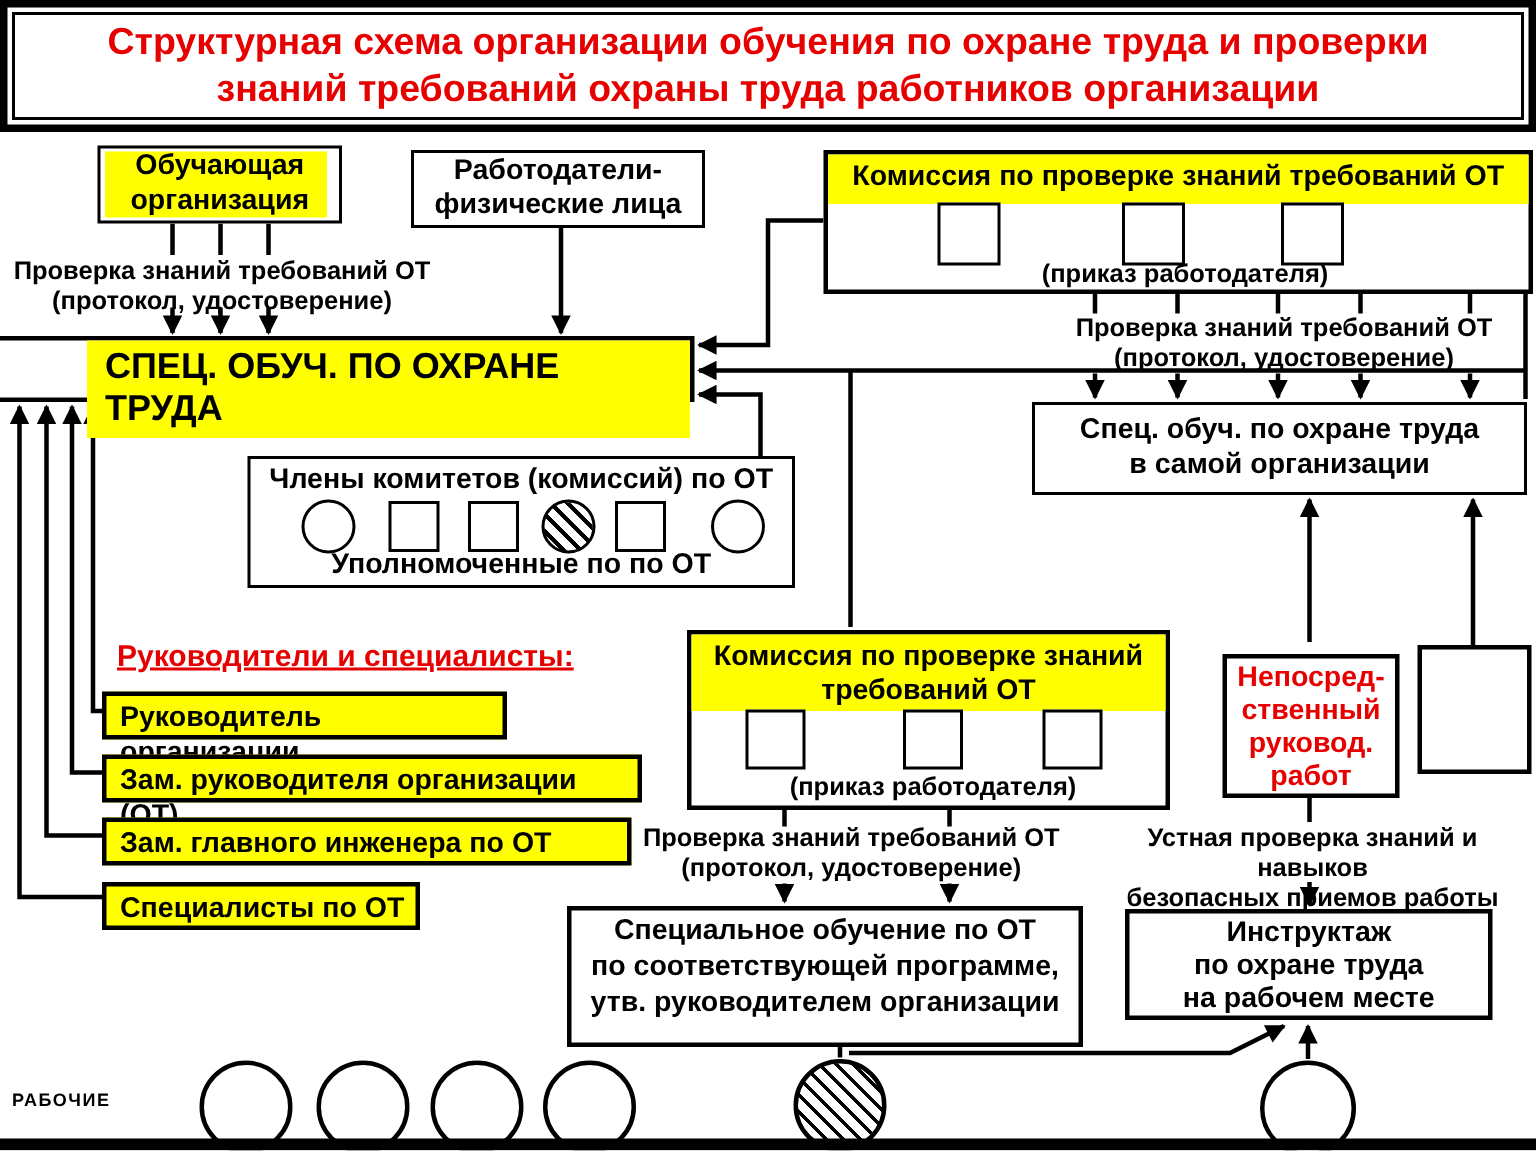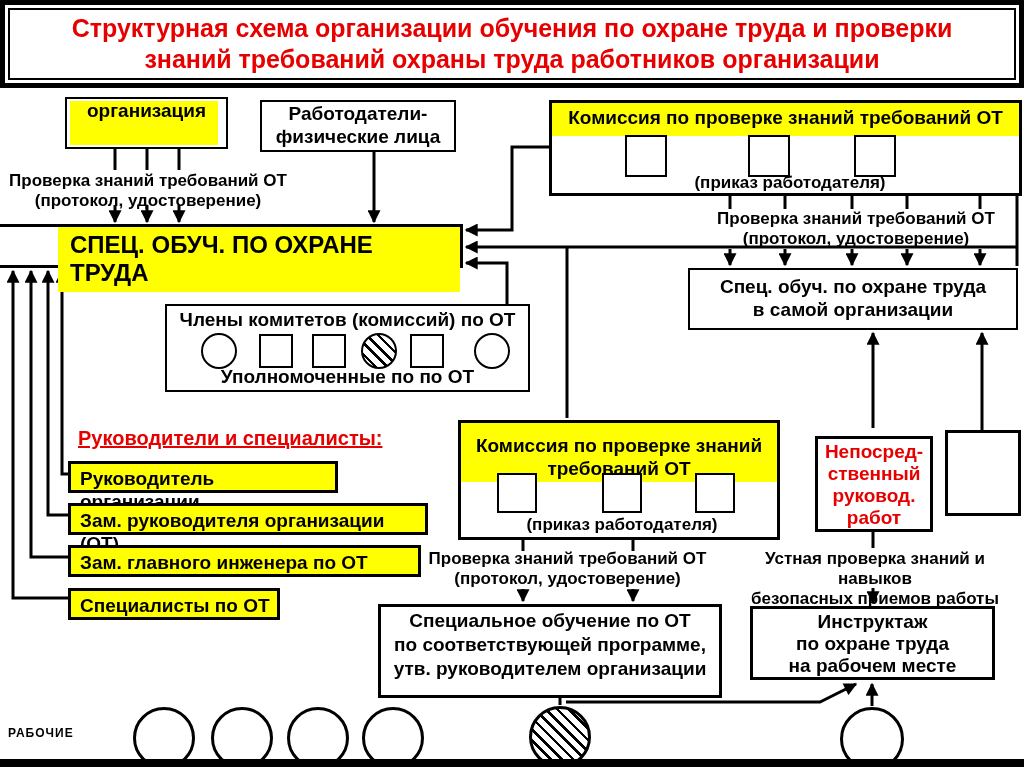--- a/index.html
+++ b/index.html
@@ -104,24 +104,25 @@
       <line x1="560" y1="705" x2="560" y2="686" marker-end="url(#ah)"></line>
 
       <path d="M566,702 L820,702 L856,684" marker-end="url(#ah)"></path>
 
       <line x1="872" y1="706" x2="872" y2="684" marker-end="url(#ah)"></line>
     </g>
   </svg>
 
   <div class="box t19" style="left:65px;top:97px;width:163px;height:52px;border-width:2px;">
     <div class="yellow" style="position:absolute;left:3px;top:2px;right:8px;bottom:2px;"></div>
+    <div style="position:relative;">Обучающая</div>
     <div style="position:relative;">организация</div>
   </div>
 
-  <div class="box t19" style="left:260px;top:100px;width:196px;height:52px;border-width:2px;">
+  <div class="box t19" style="left:274px;top:100px;width:196px;height:52px;border-width:2px;">
     <div>Работодатели-</div>
     <div>физические лица</div>
   </div>
 
   <div class="box" style="left:549px;top:100px;width:473px;height:96px;">
     <div class="yellow t19" style="height:30px;padding-top:3px;">Комиссия по проверке знаний требований ОТ</div>
     <div class="sq" style="left:73px;top:32px;width:42px;height:42px;"></div>
     <div class="sq" style="left:196px;top:32px;width:42px;height:42px;"></div>
     <div class="sq" style="left:302px;top:32px;width:42px;height:42px;"></div>
     <div class="note" style="left:118px;top:70px;width:240px;">(приказ работодателя)</div>
@@ -158,21 +159,21 @@
   </div>
 
   <div class="redtext" style="position:absolute;left:78px;top:427px;font-size:20px;text-decoration:underline;">Руководители и специалисты:</div>
 
   <div class="box yellow t19" style="left:68px;top:461px;width:270px;height:32px;text-align:left;padding:3px 0 0 9px;">Руководитель организации</div>
   <div class="box yellow t19" style="left:68px;top:503px;width:360px;height:32px;text-align:left;padding:3px 0 0 9px;">Зам. руководителя организации (ОТ)</div>
   <div class="box yellow t19" style="left:68px;top:545px;width:353px;height:32px;text-align:left;padding:3px 0 0 9px;">Зам. главного инженера по ОТ</div>
   <div class="box yellow t19" style="left:68px;top:588px;width:212px;height:32px;text-align:left;padding:3px 0 0 9px;">Специалисты по ОТ</div>
 
   <div class="box" style="left:458px;top:420px;width:322px;height:120px;">
-    <div class="yellow t19" style="height:48px;padding-top:11px;">
+    <div class="yellow t19" style="height:48px;padding-top:3px;">
       <div>Комиссия по проверке знаний</div>
       <div>требований ОТ</div>
     </div>
     <div class="sq" style="left:36px;top:50px;width:40px;height:40px;"></div>
     <div class="sq" style="left:141px;top:50px;width:40px;height:40px;"></div>
     <div class="sq" style="left:234px;top:50px;width:40px;height:40px;"></div>
     <div class="note" style="left:41px;top:92px;width:240px;">(приказ работодателя)</div>
   </div>
 
   <div class="box t19 redtext" style="left:815px;top:436px;width:118px;height:96px;padding-top:2px;line-height:22px;">

